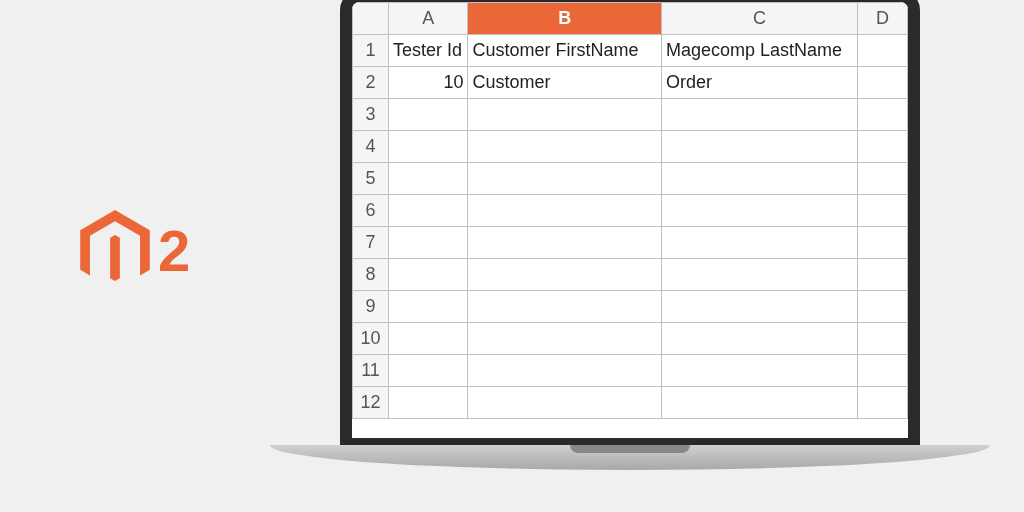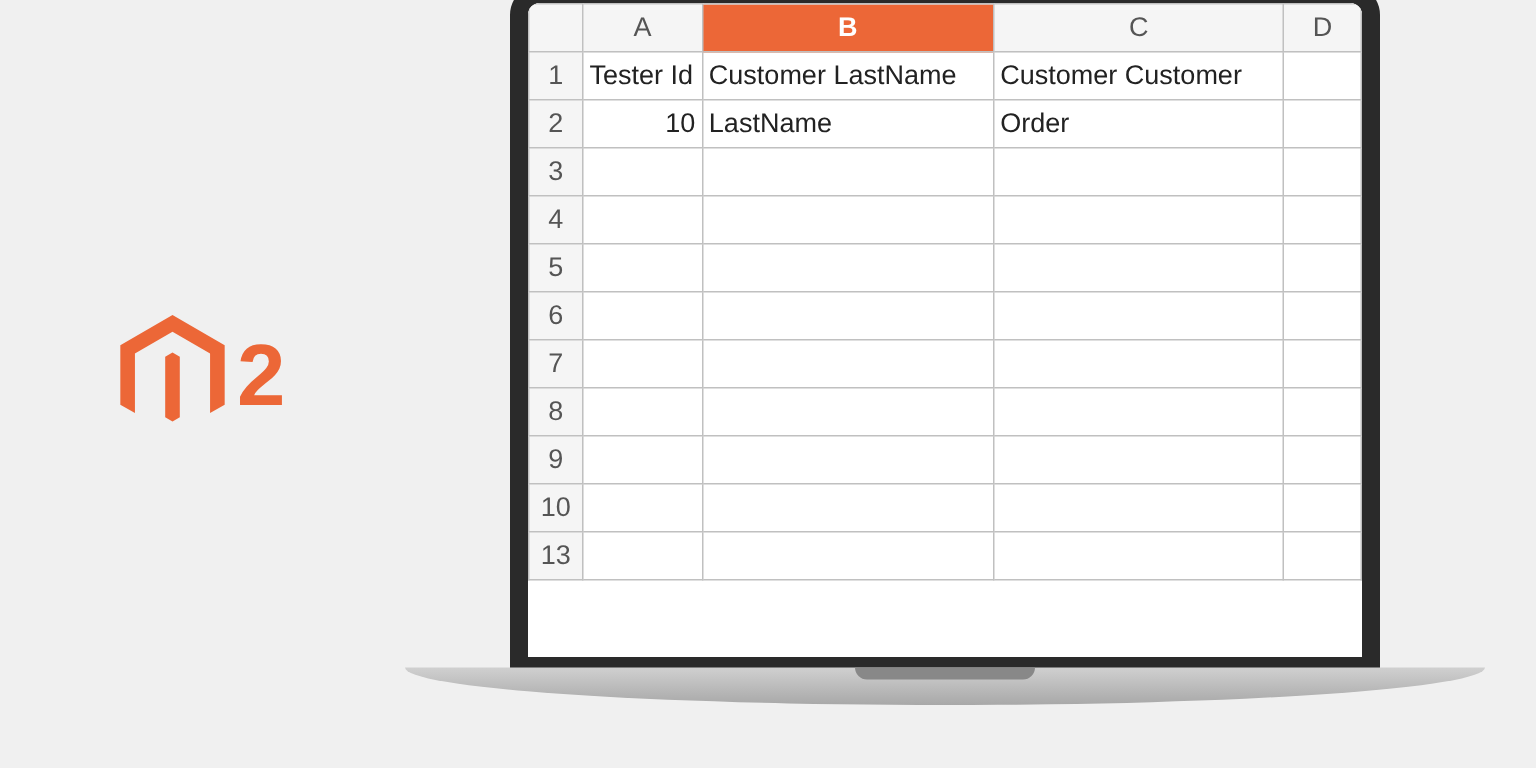--- a/index.html
+++ b/index.html
@@ -132,28 +132,28 @@
             <tr>
           <th class="corner"></th>
           <th class="col-header col-A">A</th>
           <th class="col-header col-B selected">B</th>
           <th class="col-header col-C">C</th>
           <th class="col-header col-D">D</th>
         </tr>
         <tr>
           <td class="row-header">1</td>
           <td class="col-A">Tester Id</td>
-          <td class="col-B">Customer LastName</td>
-          <td class="col-C">Customer Customer</td>
+          <td class="col-B">Customer FirstName</td>
+          <td class="col-C">Magecomp LastName</td>
           <td class="col-D"></td>
         </tr>
         <tr>
           <td class="row-header">2</td>
           <td class="col-A num-cell">10</td>
-          <td class="col-B">LastName</td>
+          <td class="col-B">Customer</td>
           <td class="col-C">Order</td>
           <td class="col-D"></td>
         </tr>
         <tr>
           <td class="row-header">3</td>
           <td></td>
               <td></td>
               <td></td>
               <td></td>
         </tr>
@@ -200,21 +200,28 @@
               <td></td>
         </tr>
         <tr>
           <td class="row-header">10</td>
           <td></td>
               <td></td>
               <td></td>
               <td></td>
         </tr>
         <tr>
-          <td class="row-header">13</td>
+          <td class="row-header">11</td>
+          <td></td>
+              <td></td>
+              <td></td>
+              <td></td>
+        </tr>
+        <tr>
+          <td class="row-header">12</td>
           <td></td>
               <td></td>
               <td></td>
               <td></td>
         </tr>
       </tbody>
         </table>
     </div>
   </div>
   <div class="laptop-base">

